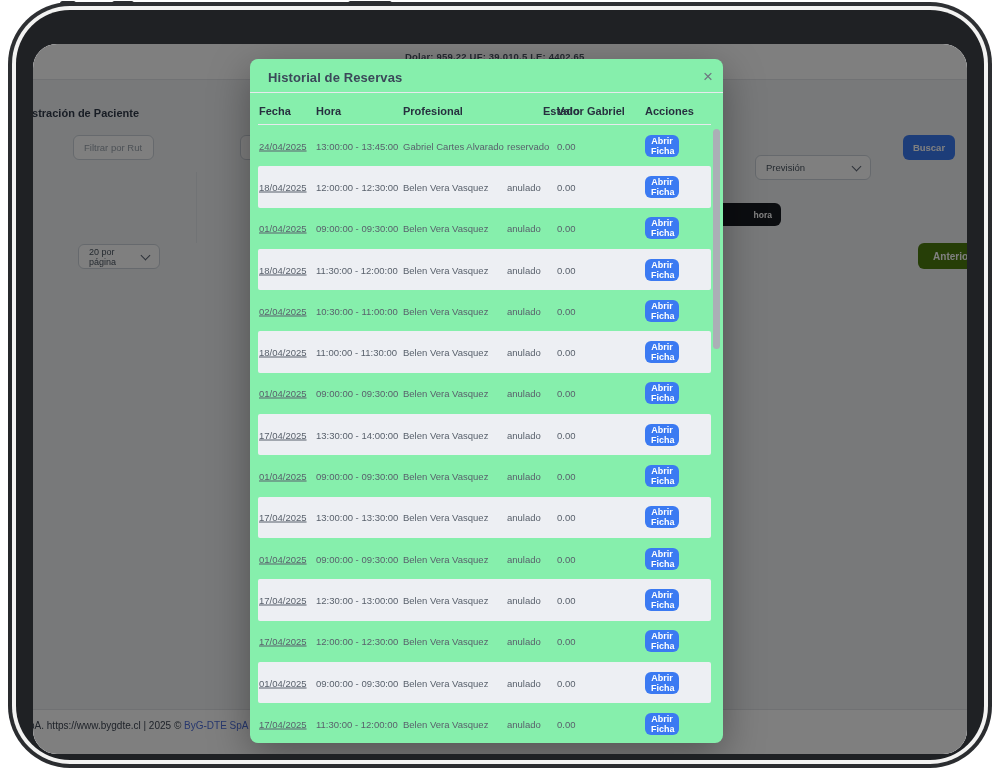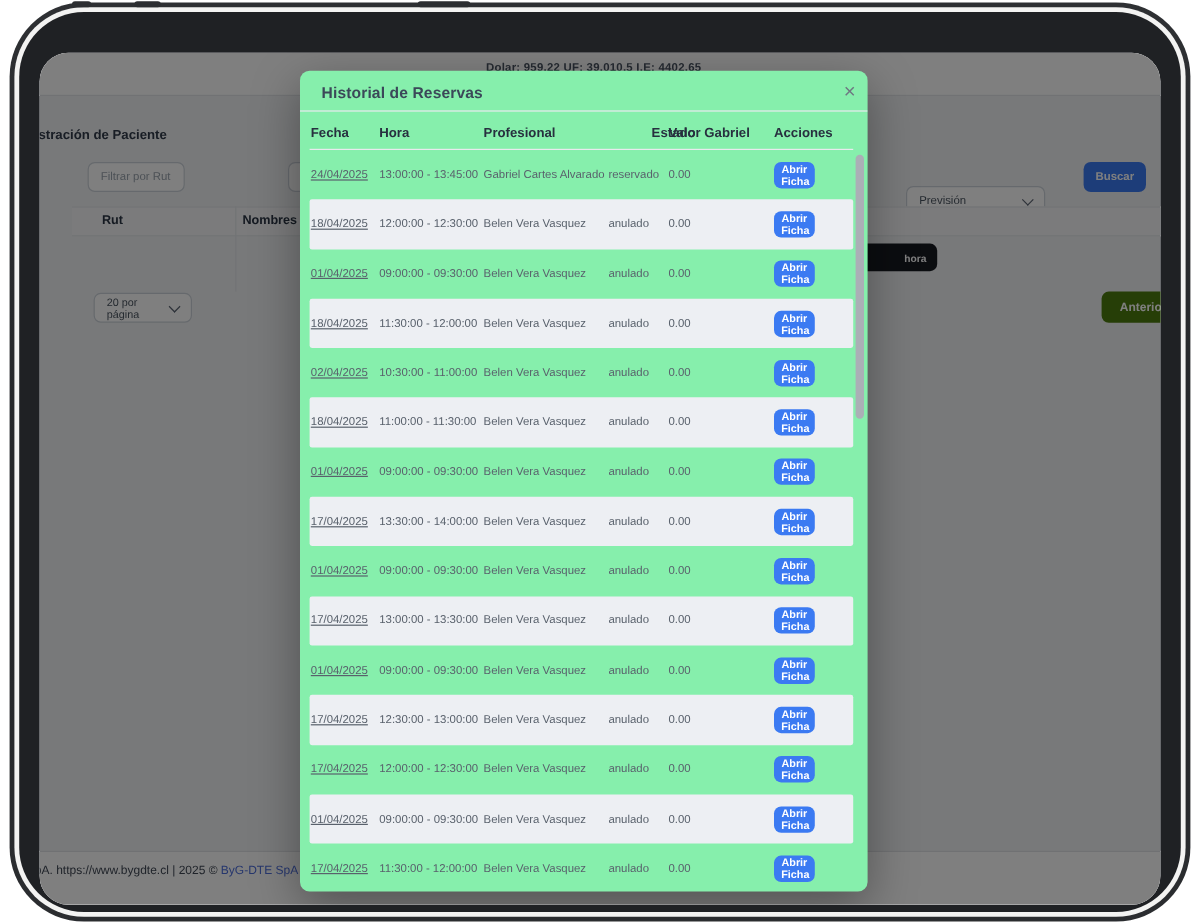--- a/index.html
+++ b/index.html
@@ -76,24 +76,20 @@
   <div class="abs page-heading">istración de Paciente</div>
 
   <input class="abs tb-input" style="left: 40px; top: 91px; width: 81px;" placeholder="Filtrar por Rut">
   <input class="abs tb-input" style="left: 207px; top: 91px; width: 115px;">
   <div class="abs selectbox" style="left:722px;top:91px;width:116px;margin-top:20px;">
     <span>Previsión</span>
     <span class="chev"></span>
   </div>
   <button class="abs btn-blue" style="left:870px;top:91px;width:52px;height:25px;font-size:9.5px;">Buscar</button>
 
-  <div class="abs ptable-head">
-    <span class="abs pth" style="left:25px;">Rut</span>
-    <span class="abs pth" style="left:142px;">Nombres</span>
-  </div>
   <div class="abs pvline"></div>
 
   <button class="abs btn-dark" style="left:667px;top:159px;width:81px;height:23px;font-size:8.5px;text-align:right;padding-right:9px;">hora</button>
 
   <div class="abs selectbox" style="left:45px;top:200px;width:82px;font-size:9px;">
     <span>20 por página</span>
     <span class="chev"></span>
   </div>
   <button class="abs btn-dark" style="left:885px;top:199px;width:60px;height:26px;font-size:10px;text-align:right;padding-left:9px;background:#4d7c0f;">Anterior</button>
 

